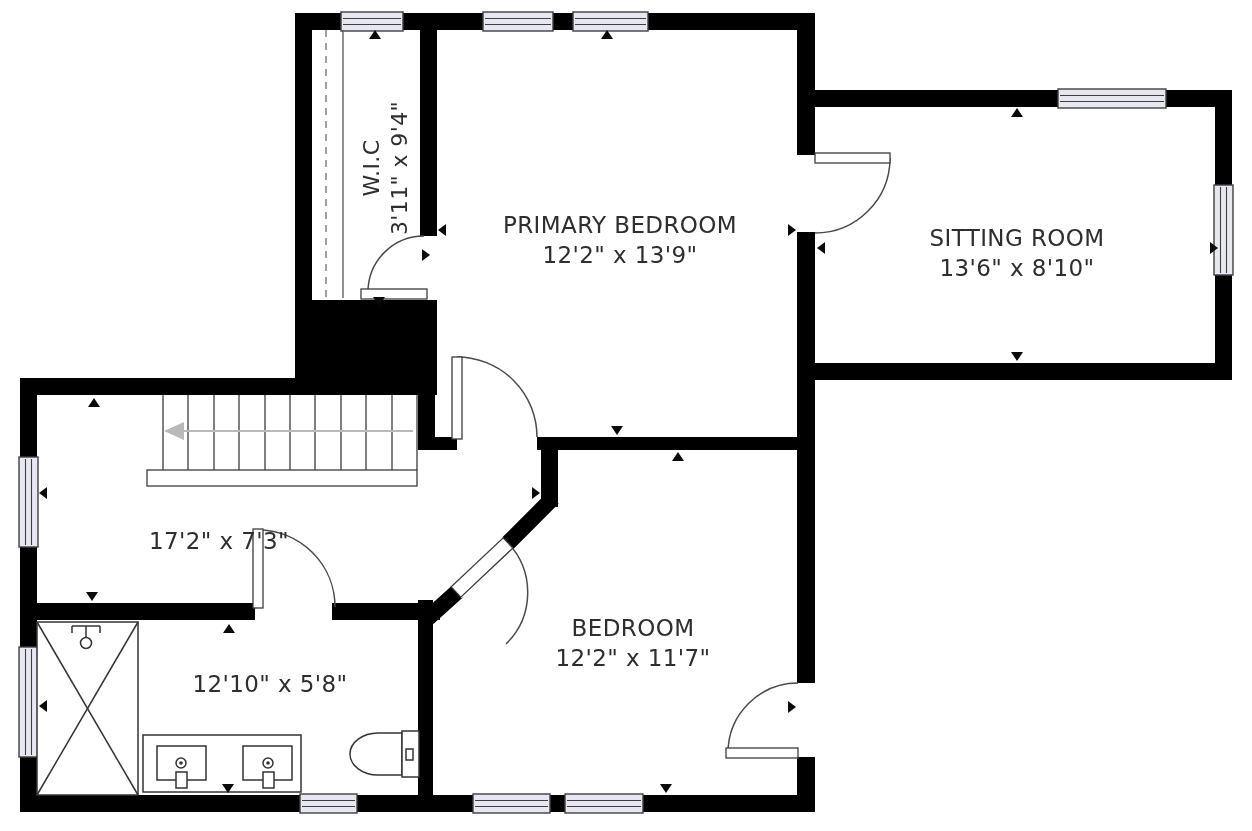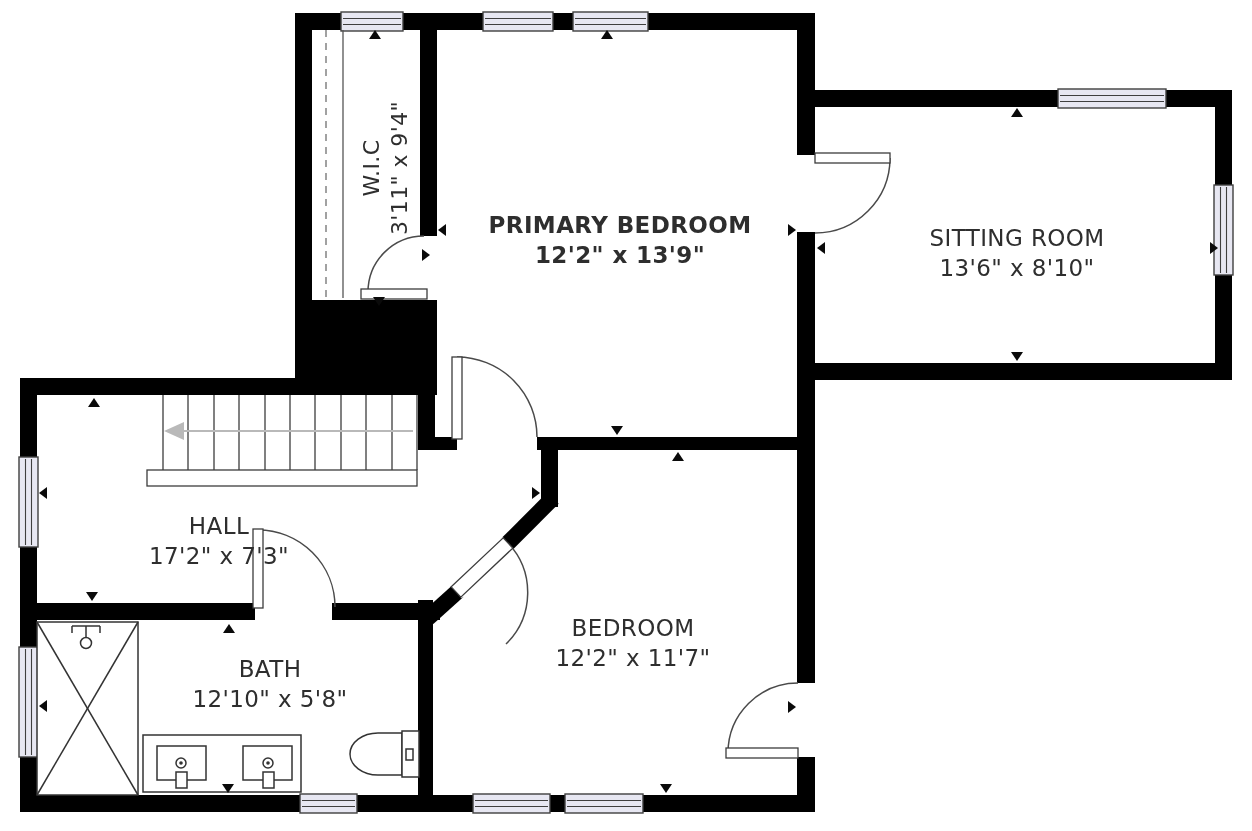--- a/index.html
+++ b/index.html
@@ -223,33 +223,31 @@
     <polygon class="marker" points="796,230 788,224 788,236"></polygon>
     <polygon class="marker" points="817,248 825,242 825,254"></polygon>
     <polygon class="marker" points="540,493 532,487 532,499"></polygon>
   </g>
 </svg>
 
   <div class="room-label vertical" style="left:386px;top:168px;">
     <div>W.I.C</div>
     <div>3'11" x 9'4"</div>
   </div>
-  <div class="room-label" style="left:620px;top:240px;font-weight:bold;">
+  <div class="room-label" style="left:620px;top:240px;">
     <div>PRIMARY BEDROOM</div>
     <div>12'2" x 13'9"</div>
   </div>
   <div class="room-label" style="left:1017px;top:253px;">
     <div>SITTING ROOM</div>
     <div>13'6" x 8'10"</div>
   </div>
   <div class="room-label" style="left:219px;top:541px;">
-    <div>HALL</div>
     <div>17'2" x 7'3"</div>
   </div>
   <div class="room-label" style="left:633px;top:643px;">
     <div>BEDROOM</div>
     <div>12'2" x 11'7"</div>
   </div>
   <div class="room-label" style="left:270px;top:684px;">
-    <div>BATH</div>
     <div>12'10" x 5'8"</div>
   </div>
 </div>
 
 </body></html>

